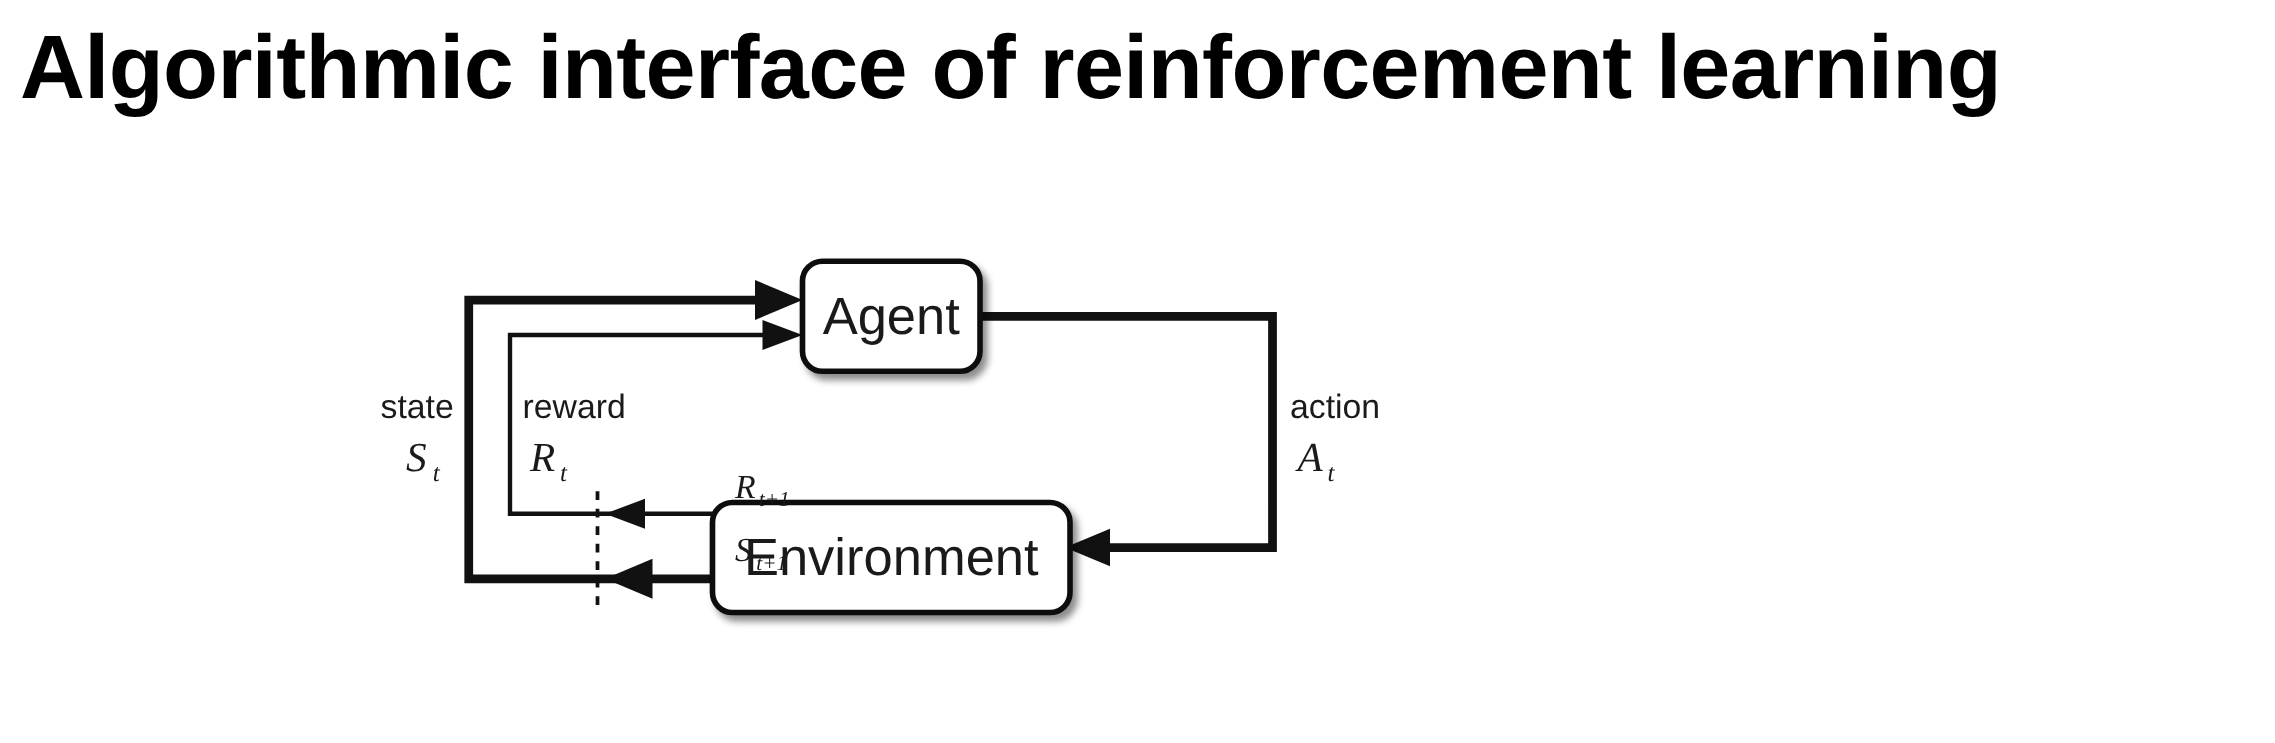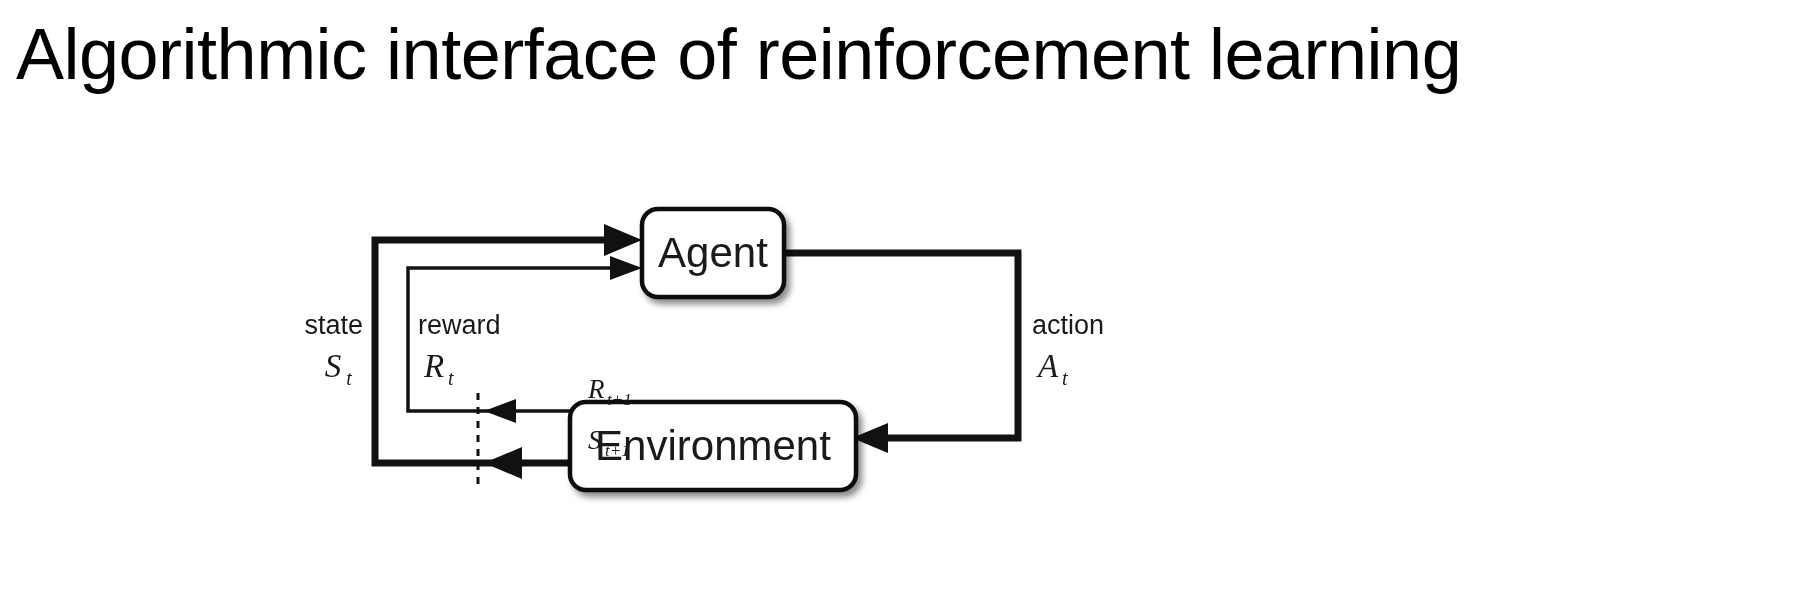--- a/index.html
+++ b/index.html
@@ -19,21 +19,21 @@
 
   
   #slide-title {
     position: absolute;
     left: 16px;
     top: 6px;
     width: 1790px;
     height: 96px;
     font-family: "Liberation Sans", sans-serif;
     font-size: 72px;
-    font-weight: 400;
+    font-weight: 700;
     line-height: 96px;
     letter-spacing: -0.5px;
     color: #000000;
     white-space: nowrap;
     overflow: hidden;
   }
 
   
   #diagram-stage {
     position: absolute;

